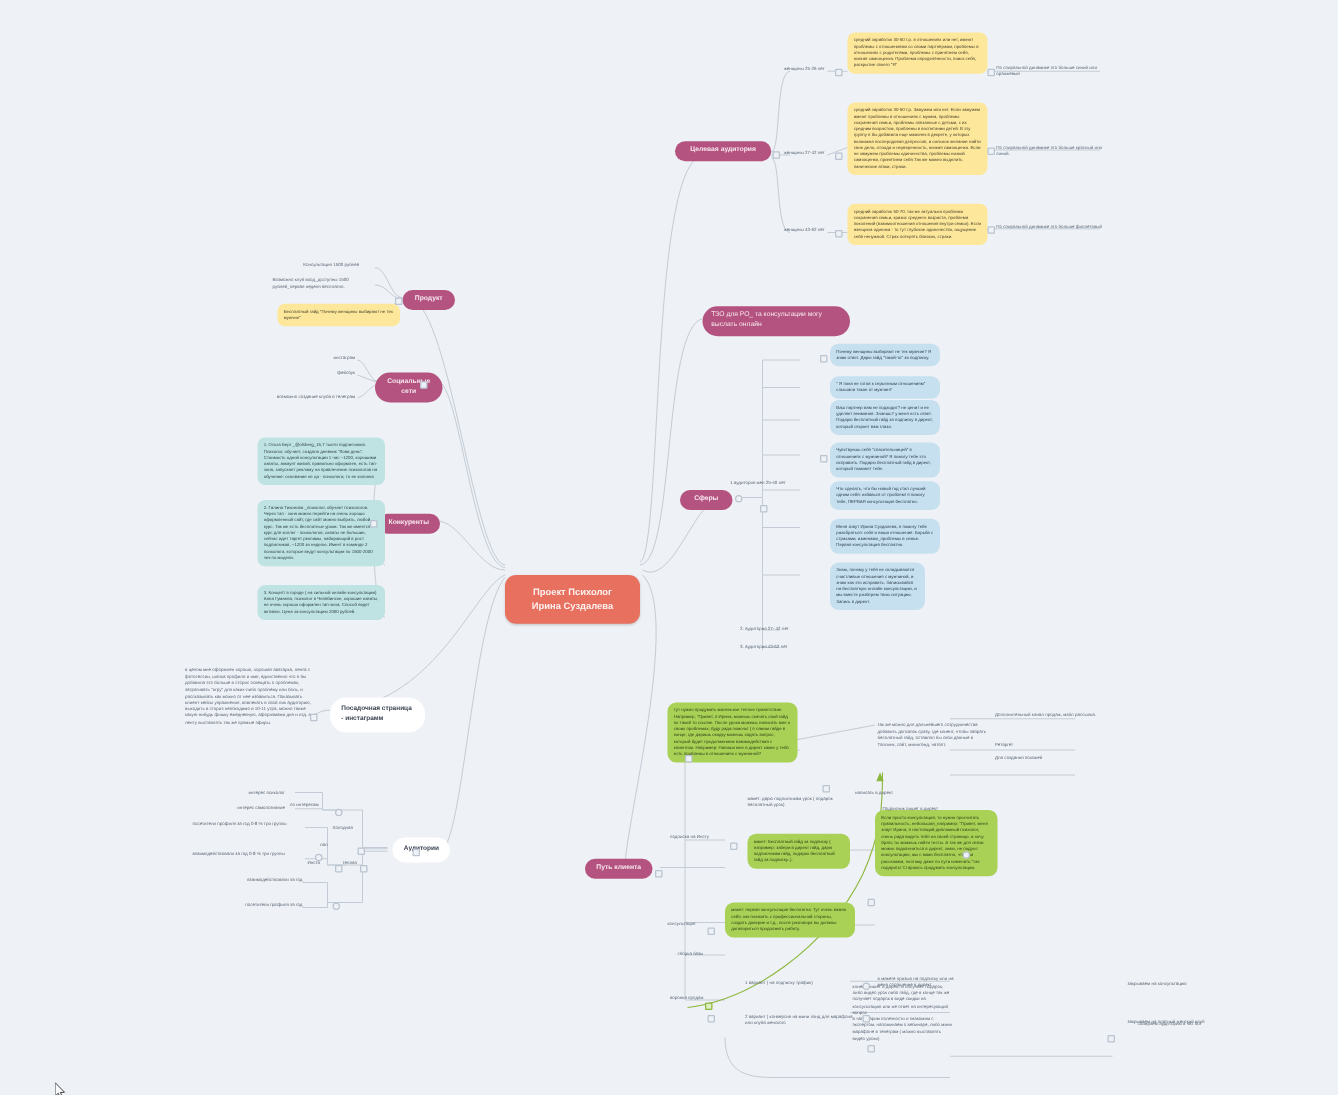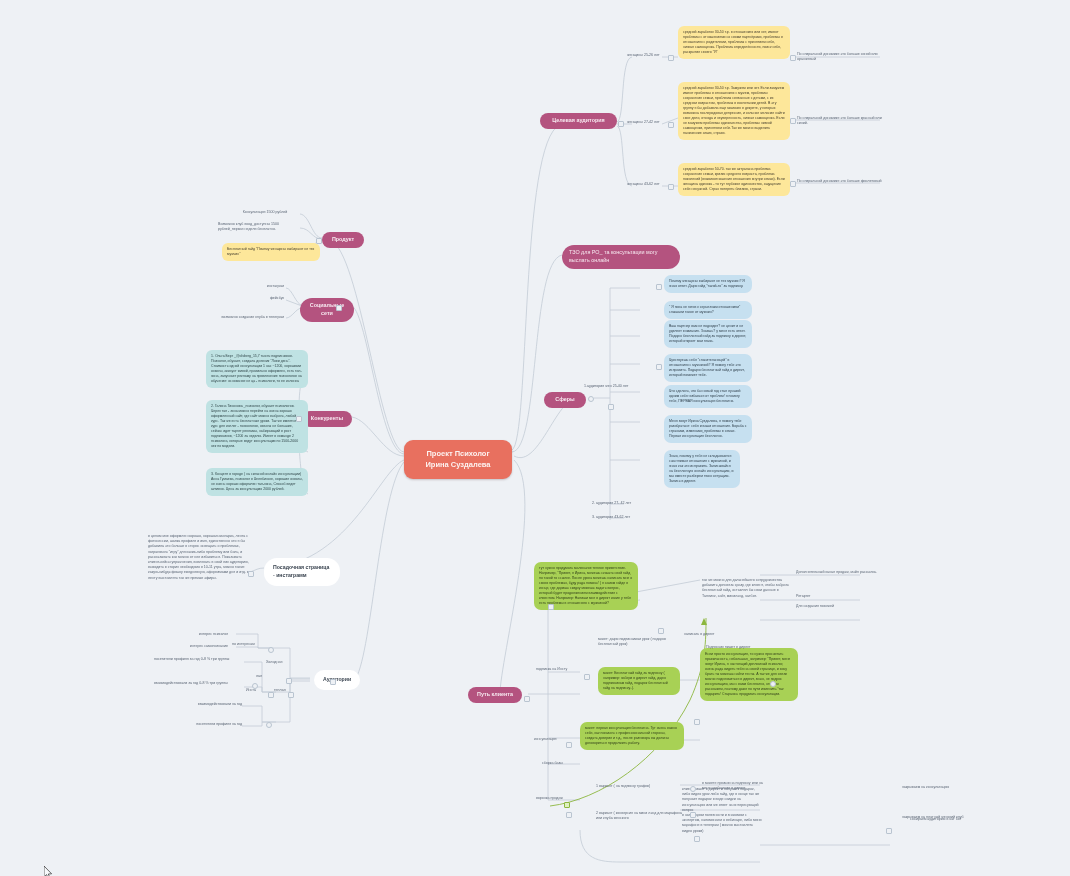--- a/index.html
+++ b/index.html
@@ -153,21 +153,21 @@
 
       <path d="M580 830 C 580 860, 600 862, 620 862 L 760 862"></path>
       <path d="M760 845 L 890 845"></path>
     </g>
     <g fill="none" stroke="#8cb73e" stroke-width="0.9">
       <path d="M550 806 C 600 800, 660 760, 690 700 C 706 665, 706 640, 706 618"></path>
       <path d="M704 618 l -3 7 l 6 0 z" fill="#8cb73e" stroke="none"></path>
     </g>
   </svg>
 
-  <div class="node root" style="left:404px;top:440px;width:108px;">Проект Психолог Ирина Суздалева</div>
+  <div class="node root" style="left:404px;top:460px;width:108px;">Проект Психолог Ирина Суздалева</div>
 
   <div class="node pill" style="left:540px;top:113px;width:77px;">Целевая аудитория</div>
 
   <div class="node txt" style="left:625px;top:52px;width:42px;">женщины 25-26 лет</div>
   <div class="node txt" style="left:625px;top:119px;width:42px;">женщины 27-42 лет</div>
   <div class="node txt" style="left:625px;top:181px;width:42px;">женщины 43-62 лет</div>
 
   <div class="node yellow" style="left:678px;top:26px;width:112px;">средний заработок 30-50 т.р. в отношениях или нет, имеют проблемы с отношениями со своми партнёрами, проблемы в отношениях с родителями, проблемы с принятием себя, низкая самооценка. Проблема определённости, поиск себя, раскрытие своего "Я"</div>
   <div class="node yellow" style="left:678px;top:82px;width:112px;">средний заработок 30-50 т.р. Замужем или нет. Если замужем имеют проблемы в отношениях с мужем, проблемы сохранения семьи, проблемы связанные с детьми, с их средним возрастом, проблемы в воспитании детей. В эту группу я бы добавила еще мамочек в декрете, у которых возможна послеродовая депрессия, и сильное желание найти свое дело, отсюда и неуверенность, низкая самооценка. Если не замужем проблемы одиночества, проблемы низкой самооценки, принятием себя.Так же можно выделить панические атаки, страхи.</div>
   <div class="node yellow" style="left:678px;top:163px;width:112px;">средний заработок 50-70. так же актуальна проблема сохранения семьи, кризис среднего возраста, проблема поколений (взаимоотношения отношения внутри семьи). Если женщина одинока - то тут глубокое одиночество, ощущение себя ненужной. Страх потерять близких, страхи.</div>

